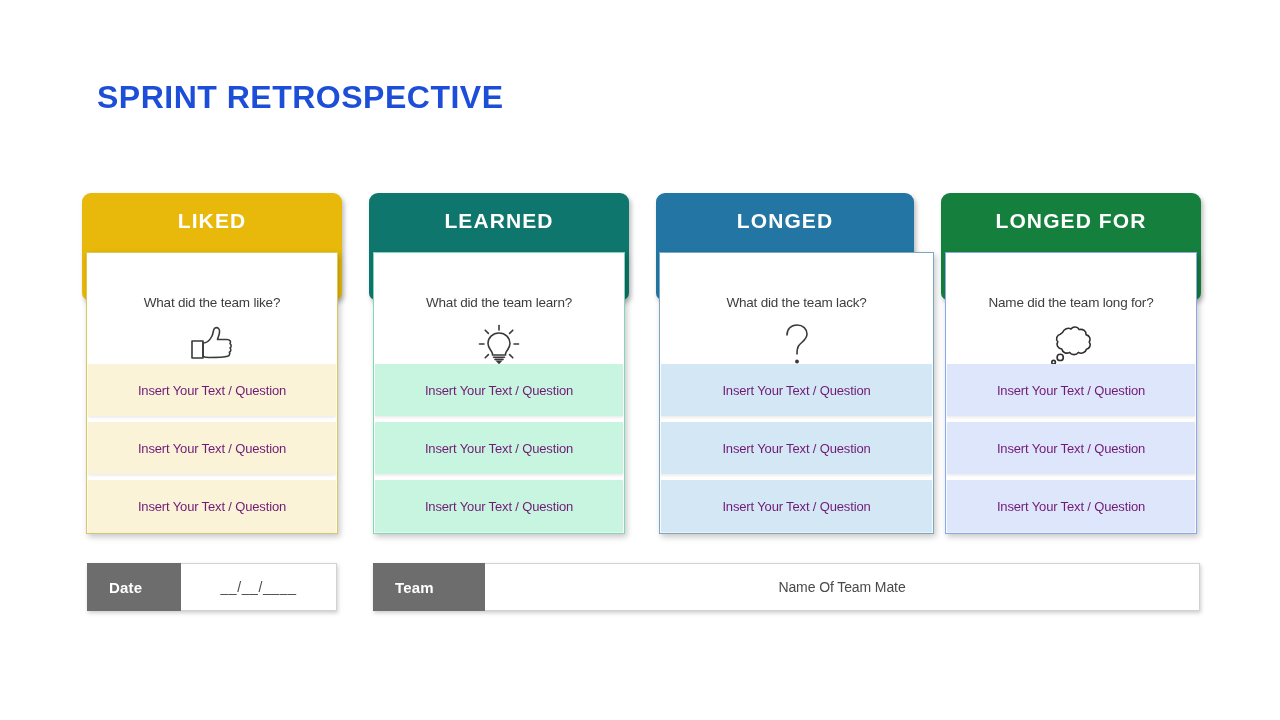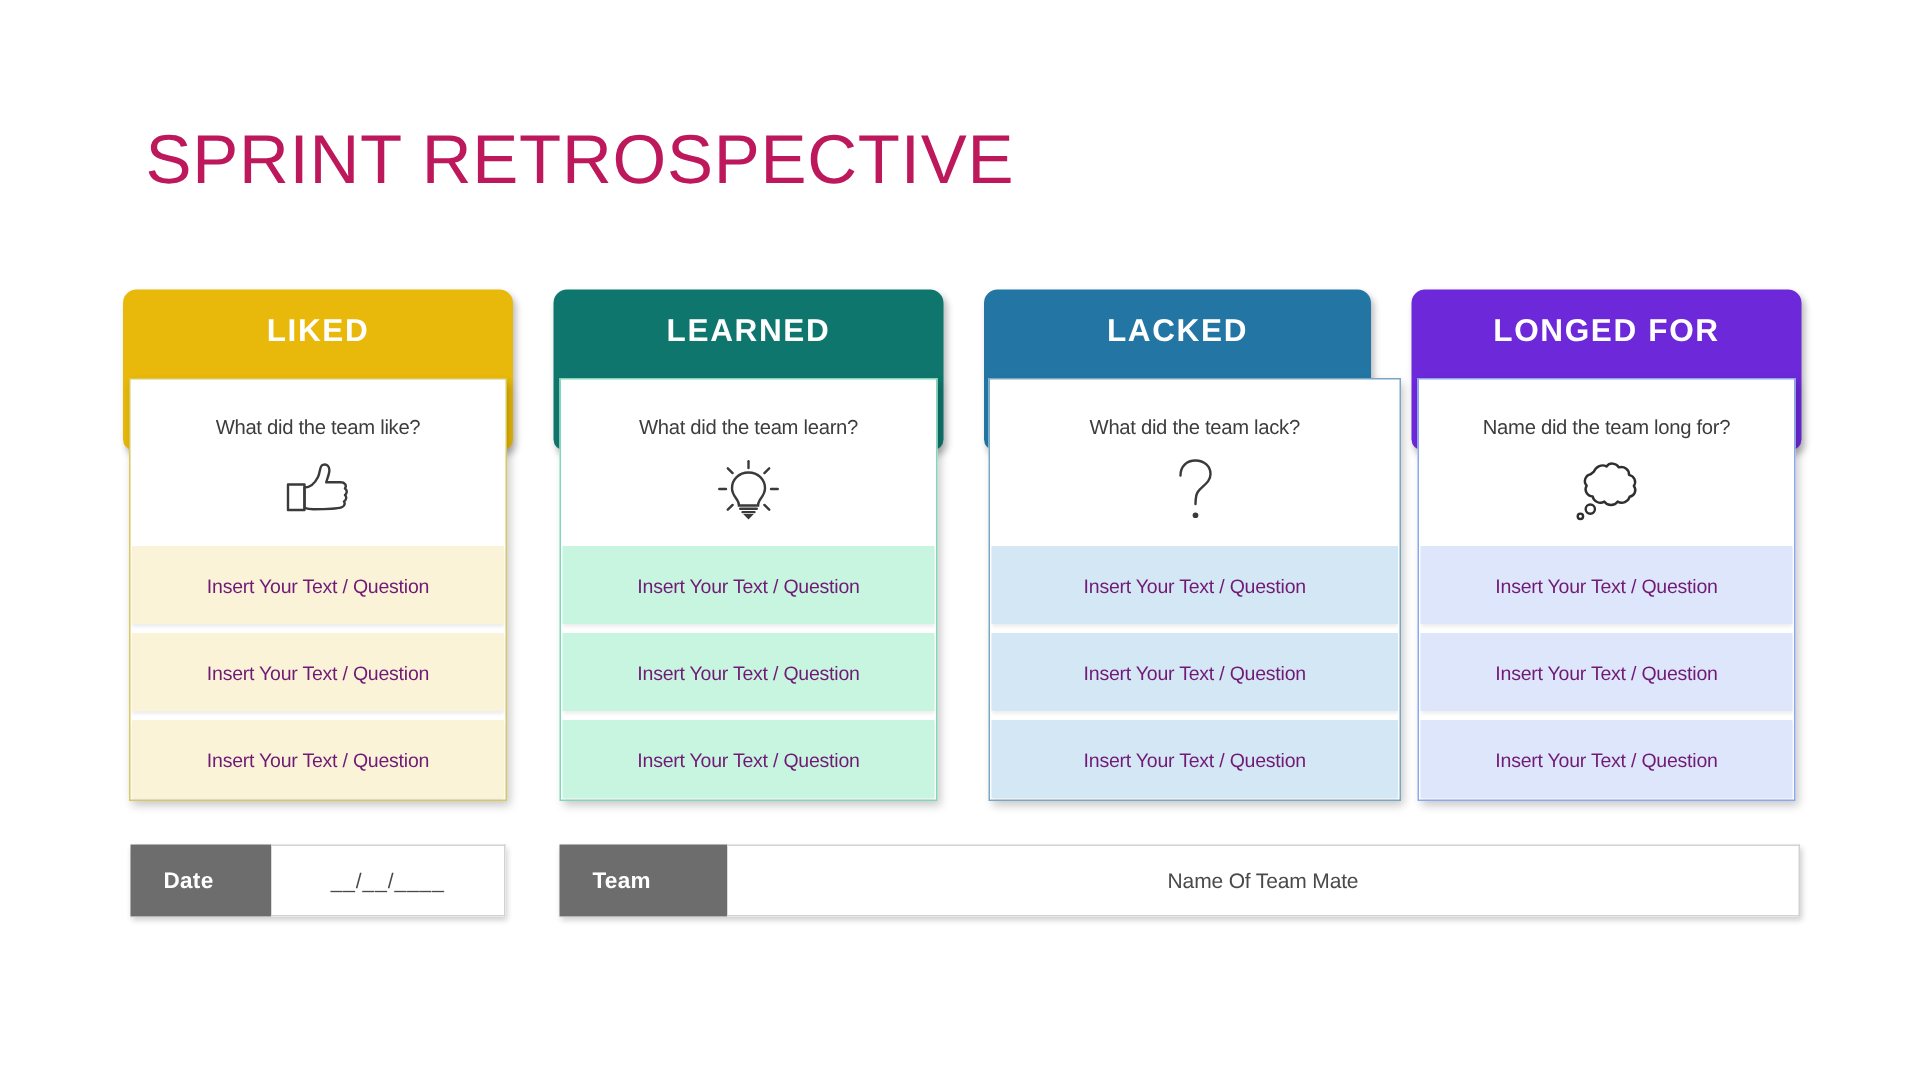--- a/index.html
+++ b/index.html
@@ -7,24 +7,24 @@
   body {
     background:#ffffff;
     font-family:"Liberation Sans", sans-serif;
     position:relative;
     overflow:hidden;
   }
 
   #page-title {
     position:absolute;
     left:97px; top:79px;
-    font-size:46px;
-    font-weight:normal;
+    font-size:32px;
+    font-weight:bold;
     letter-spacing:0.5px;
-    color:#be185d;
+    color:#1d4ed8;
     font-family:"Liberation Sans", sans-serif;
   }
 
   
   .board { position:absolute; left:0; top:0; width:1280px; height:720px; }
 
   .column { position:absolute; top:193px; width:258px; }
   .col-0 { left:82px;  width:260px; }
   .col-1 { left:369px; width:260px; }
   .col-2 { left:656px; width:258px; }
@@ -65,21 +65,21 @@
     overflow:hidden;
   }
   .col-1 .col-card { border-color:#7fd9b6; }
   .col-2 .col-card { border-color:#7aa8c4; left:3px; width:275px; }
   .col-3 .col-card { border-color:#8aa8ee; }
 
   .col-question {
     text-align:center;
     font-size:13.5px;
     color:#3d3d3d;
-    margin-top:24px;
+    margin-top:42px;
     letter-spacing:-0.2px;
     font-family:"Liberation Sans", sans-serif;
   }
 
   .col-icon {
     height:62px;
     display:flex;
     align-items:center;
     justify-content:center;
     margin-top:4px;
@@ -191,40 +191,40 @@
       <div class="rows">
         <div class="row-item" style="background:#C8F5E0">Insert Your Text / Question</div>
         <div class="row-item" style="background:#C8F5E0">Insert Your Text / Question</div>
         <div class="row-item" style="background:#C8F5E0">Insert Your Text / Question</div>
       </div>
     </div>
   </div>
 
   <div class="column col-2">
     <div class="col-header" style="background: rgb(35, 118, 164);">
-      <span class="col-header-label">LACKED</span>
+      <span class="col-header-label">LONGED</span>
     </div>
     <div class="col-card" style="border-color: rgb(122, 168, 196);">
       <div class="col-question">What did the team lack?</div>
       <div class="col-icon">
         <svg width="34" height="48" viewBox="0 0 34 48" fill="none" stroke="#3a3a3a" stroke-width="1.6" stroke-linecap="round">
           <path d="M7 14 C7 8 11 4 17 4 C23 4 27 8 27 13 C27 19 21 21 18.5 25 C17.3 27 17 29 17 33"></path>
           <circle cx="17" cy="40.5" r="1.9" fill="#3a3a3a" stroke="none"></circle>
         </svg>
       </div>
       <div class="rows">
         <div class="row-item" style="background:#D4E7F5">Insert Your Text / Question</div>
         <div class="row-item" style="background:#D4E7F5">Insert Your Text / Question</div>
         <div class="row-item" style="background:#D4E7F5">Insert Your Text / Question</div>
       </div>
     </div>
   </div>
 
   <div class="column col-3">
-    <div class="col-header" style="background: #6d28d9;">
+    <div class="col-header" style="background: #15803d;">
       <span class="col-header-label">LONGED FOR</span>
     </div>
     <div class="col-card" style="border-color: rgb(138, 168, 238);">
       <div class="col-question">Name did the team long for?</div>
       <div class="col-icon">
         <svg width="50" height="46" viewBox="0 0 50 46" fill="none" stroke="#2f2f2f" stroke-width="1.6" stroke-linejoin="round">
           <path d="M16.5 10.5 C18 7 22 5.2 25 7 C27 4.2 31.5 4.4 33.2 7.6 C37 6.6 40.4 9.2 40 12.6 C43.6 13.4 45.2 17.2 43.2 20 C45.4 22.6 43.8 26.6 40.4 27.2 C39.6 30.6 35.4 32.2 32.4 30.4 C30.4 33.4 25.6 33.4 23.6 30.4 C20.4 32.2 16.4 30.4 15.8 27 C12 26.8 9.8 22.8 11.8 19.8 C9.4 17.4 10.8 12.8 14.4 12.2 Z"></path>
           <circle cx="14.2" cy="35.4" r="3.1"></circle>
           <circle cx="7.6" cy="40.2" r="1.8"></circle>
         </svg>

